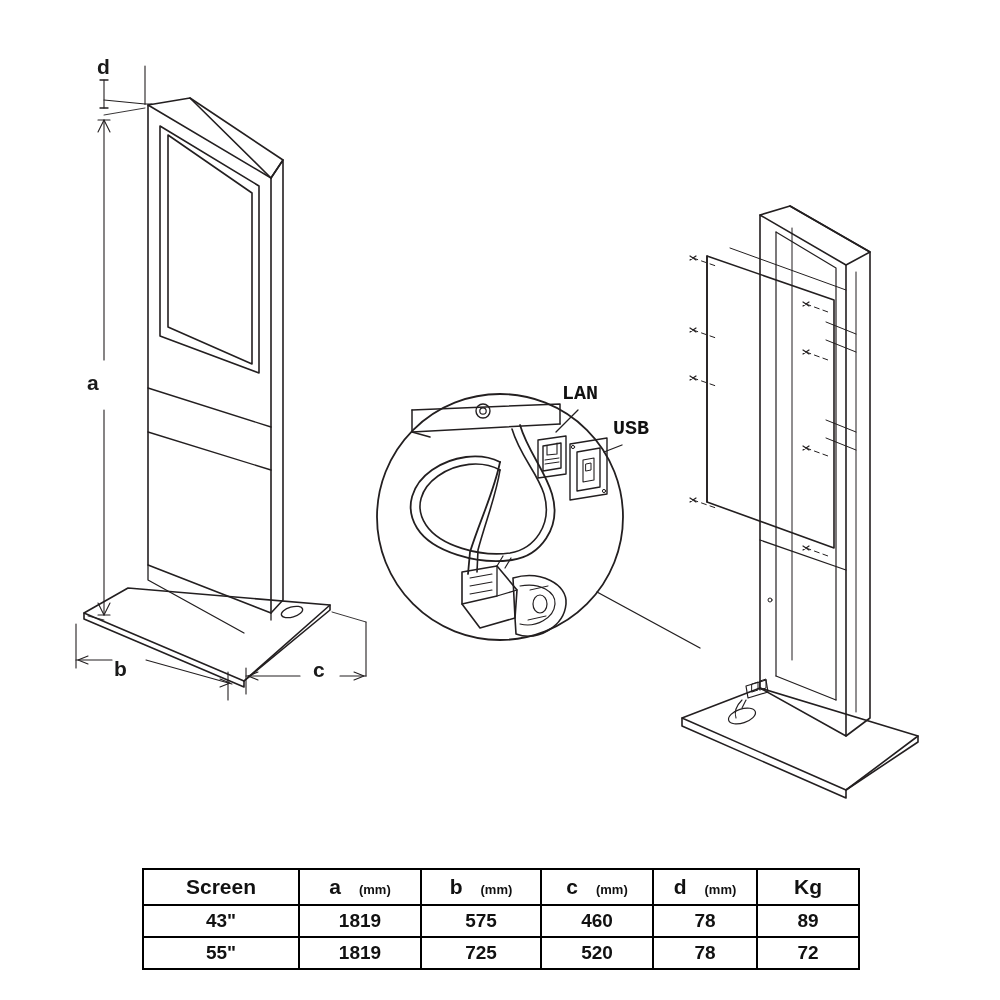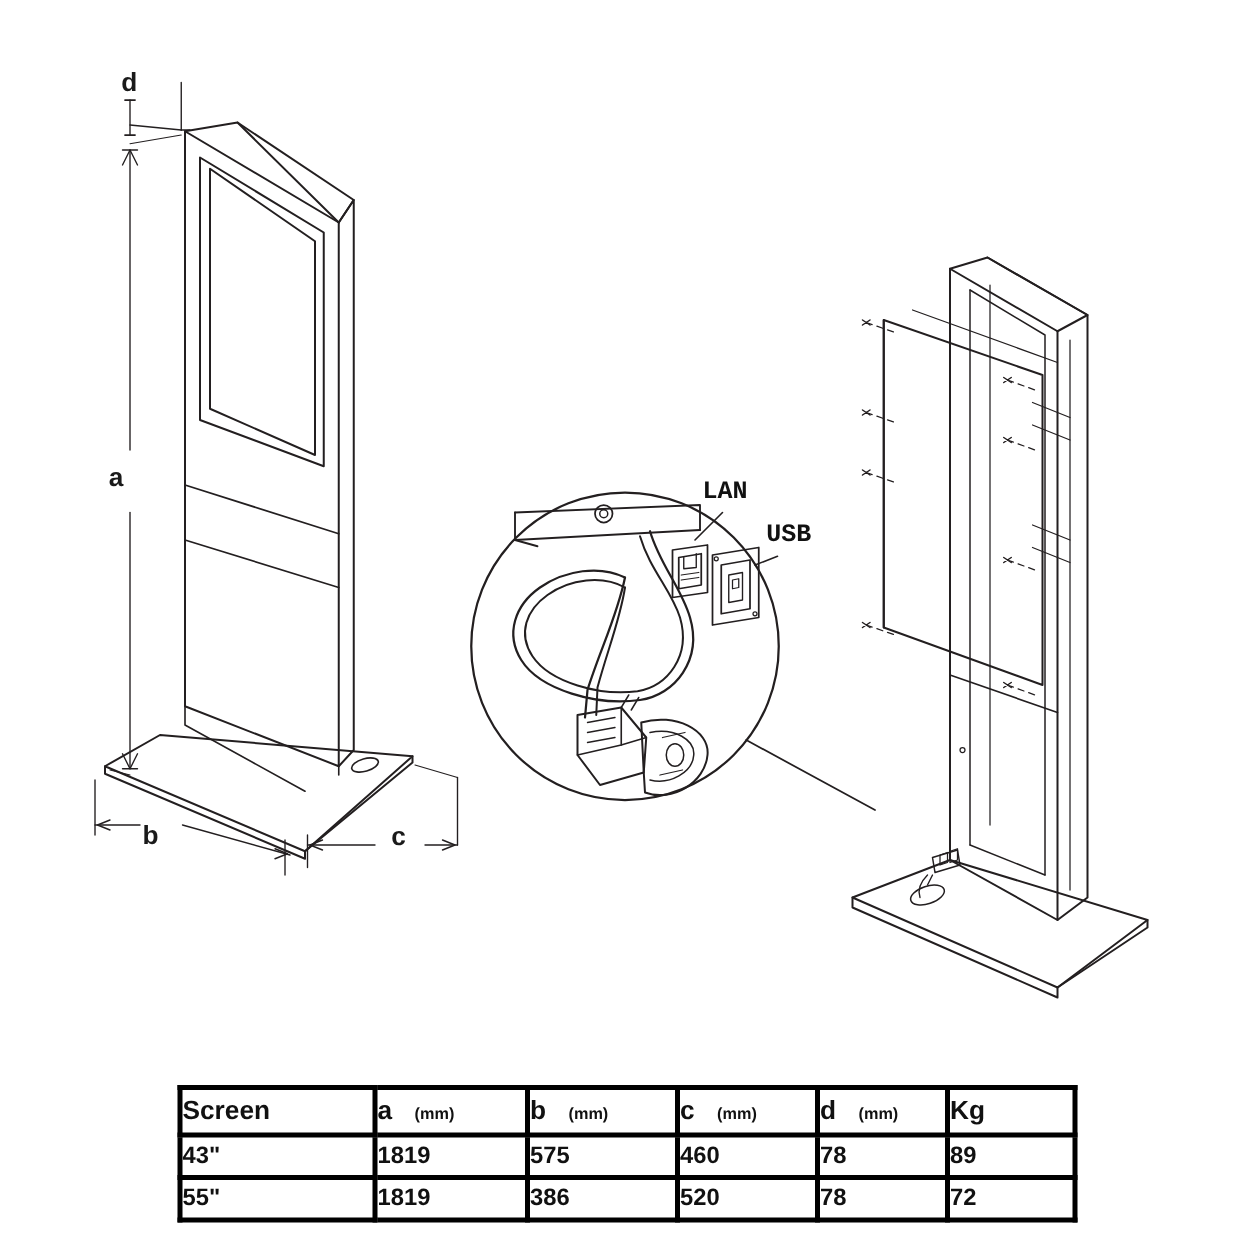--- a/index.html
+++ b/index.html
@@ -44,22 +44,22 @@
     left: 142px;
     top: 868px;
     width: 716px;
   }
   table.spec {
     border-collapse: collapse;
     width: 716px;
     table-layout: fixed;
   }
   table.spec th, table.spec td {
-    border: 4px solid #000000;
-    text-align: left;
+    border: 2px solid #000000;
+    text-align: center;
     vertical-align: middle;
     font-family: "Liberation Sans", sans-serif;
     color: #111111;
   }
   table.spec thead th {
     height: 34px;
     font-size: 21px;
     font-weight: bold;
     padding: 0;
   }
@@ -314,21 +314,21 @@
           <td class="screen-cell">43"</td>
           <td>1819</td>
           <td>575</td>
           <td>460</td>
           <td>78</td>
           <td>89</td>
         </tr>
         <tr>
           <td class="screen-cell">55"</td>
           <td>1819</td>
-          <td>386</td>
+          <td>725</td>
           <td>520</td>
           <td>78</td>
           <td>72</td>
         </tr>
       </tbody>
     </table>
   </div>
 
 </div>
 

